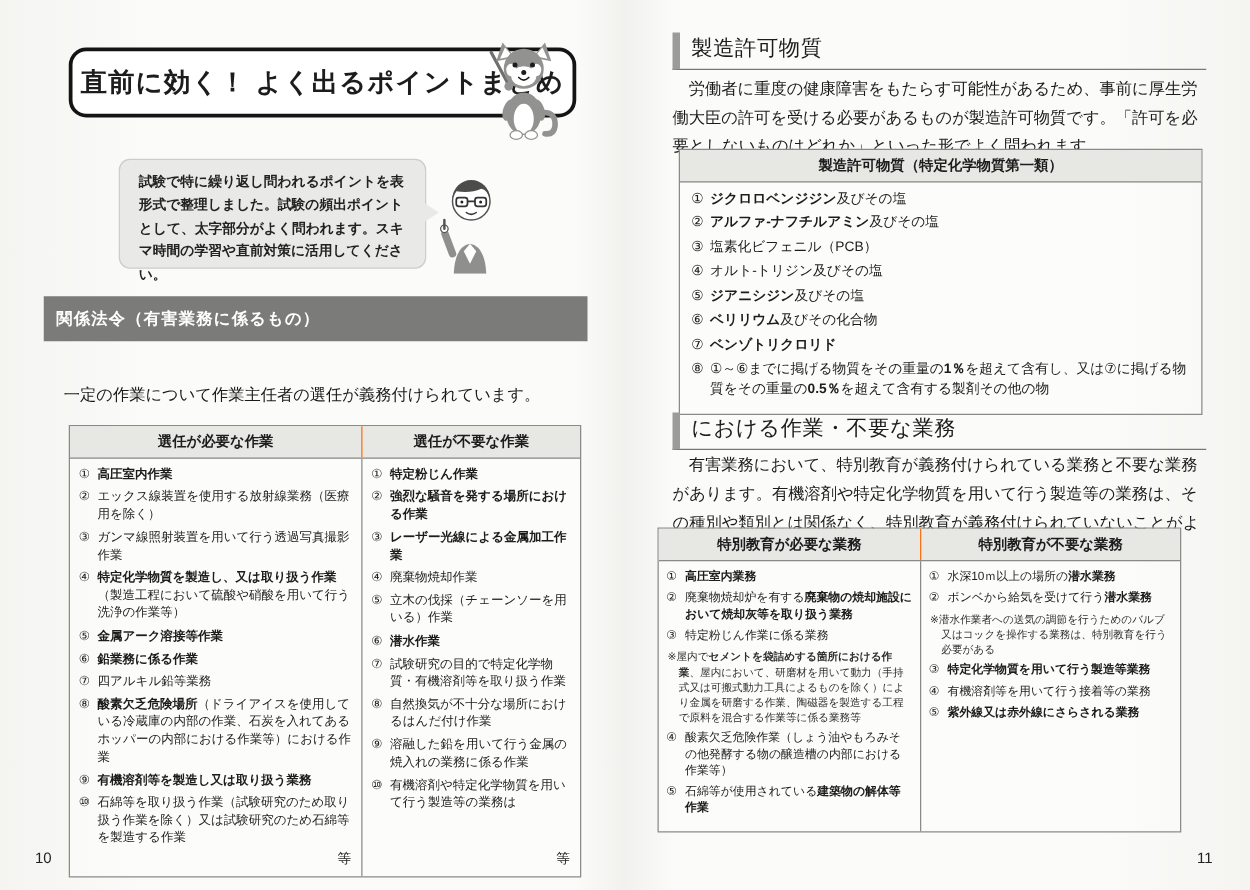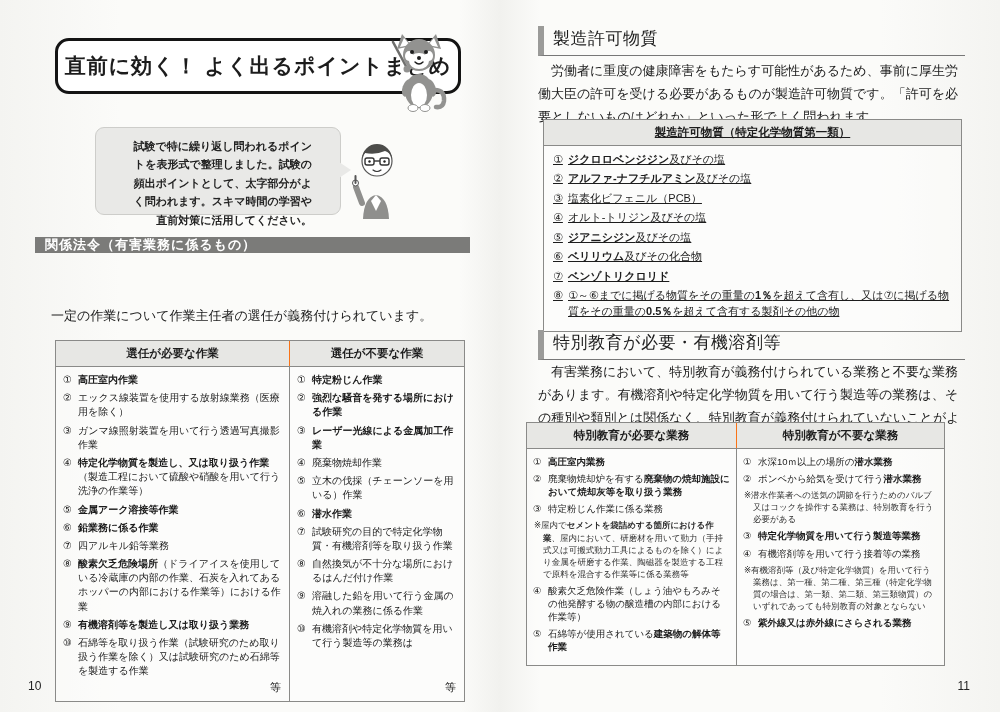--- a/index.html
+++ b/index.html
@@ -17,33 +17,33 @@
     border:3.5px solid #141414; border-radius:14px; background:#fff;
     display:flex; align-items:center; justify-content:center;
     font-size:21px; font-weight:900; letter-spacing:1px;
   }
   .dog{position:absolute; left:385px; top:30px;}
 
   
   .speech-bubble{
     position:absolute; left:95px; top:127px; width:246px; height:88px;
     background:#e9e9e7; border:1px solid #cdcdca; border-radius:9px;
-    padding:9px 28px; box-sizing:border-box;
-    font-size:11px; font-weight:600; line-height:1.68; color:#222;text-align:right;
+    padding:9px 15px; box-sizing:border-box;
+    font-size:11px; font-weight:600; line-height:1.68; color:#222;
   }
   .bubble-tail{
     position:absolute; right:-11px; top:34px; width:0; height:0;
     border-top:8px solid transparent; border-bottom:8px solid transparent;
     border-left:12px solid #e9e9e7;
   }
   .teacher{position:absolute; left:349px; top:131px;}
 
   
   .category-band{
-    position:absolute; left:35px; top:237px; width:415px; height:16px;
+    position:absolute; left:35px; top:237px; width:415px; height:36px;
     background:#7b7b79; color:#fff; font-size:13px; font-weight:700;
     letter-spacing:1px; padding:0 10px; display:flex; align-items:center;
   }
   .sec-heading{
     position:absolute; margin:0; font-size:17px; font-weight:400; letter-spacing:0.5px;
     padding:1px 0 5px 9px; border-left:6px solid #9b9b99; border-bottom:1.5px solid #777;
     box-sizing:border-box;
   }
   .h-sanin{left:35px; top:274px; width:452px;}
   .h-seizou{left:38px; top:26px; width:427px;}
@@ -68,21 +68,21 @@
   .td{position:relative; padding:6px 7px 18px 7px; box-sizing:border-box;}
   .td + .td{border-left:1px solid #8a8a88;}
 
   .tbl-sanin{left:55px; top:340px; width:410px;}
   .tbl-sanin .tbl-head,.tbl-sanin .tbl-body{grid-template-columns:233px 1fr;}
   .tbl-sanin .td{font-size:10px; line-height:1.42;}
   .tbl-sanin .tbl-body{min-height:306px;}
   .tbl-sanin .li{margin-bottom:4px;}
 
   .tbl-seizou{left:43px; top:119px; width:419px;}
-  .tbl-seizou .tbl-head,.tbl-seizou .tbl-body{grid-template-columns:1fr;text-decoration:underline;}
+  .tbl-seizou .tbl-head,.tbl-seizou .tbl-body{grid-template-columns:1fr;}
   .tbl-seizou .td{font-size:11px; line-height:1.45; padding:6px 9px 8px 9px;}
   .tbl-seizou .li{margin-bottom:3.5px;}
 
   .tbl-tokubetsu{left:26px; top:422px; width:419px;}
   .tbl-tokubetsu .tbl-head,.tbl-tokubetsu .tbl-body{grid-template-columns:209px 1fr;}
   .tbl-tokubetsu .td{font-size:9.5px; line-height:1.38; padding:6px 6px 8px 6px;}
   .tbl-tokubetsu .tbl-body{min-height:212px;}
   .tbl-tokubetsu .li{margin-bottom:4px;}
 
   .li{display:flex;}
@@ -296,21 +296,21 @@
               <span class="txt"><b>ベンゾトリクロリド</b></span>
             </div>
             <div class="li">
               <span class="num">⑧</span>
               <span class="txt"><span>①～⑥までに掲げる物質をその重量の</span><b>1％</b><span>を超えて含有し、又は⑦に掲げる物質をその重量の</span><b>0.5％</b><span>を超えて含有する製剤その他の物</span></span>
             </div>
           </div>
       </div>
     </div>
 
-    <h2 class="sec-heading h-tokubetsu">特別教育が必要・有機溶剤等</h2>
+    <h2 class="sec-heading h-tokubetsu">における作業・不要な業務</h2>
     <p class="serif para2">有害業務において、特別教育が義務付けられている業務と不要な業務があります。有機溶剤や特定化学物質を用いて行う製造等の業務は、その種別や類別とは関係なく、特別教育が義務付けられていないことがよく問われます。</p>
 
     <div class="tbl tbl-tokubetsu">
       <div class="tbl-head">
         <div class="th">特別教育が必要な業務</div>
         <div class="th">特別教育が不要な業務</div>
       </div>
       <div class="tbl-body">
         <div class="td">
             <div class="li">
@@ -346,21 +346,20 @@
             </div>
             <div class="note"><span>※潜水作業者への送気の調節を行うためのバルブ又はコックを操作する業務は、特別教育を行う必要がある</span></div>
             <div class="li">
               <span class="num">③</span>
               <span class="txt"><b>特定化学物質を用いて行う製造等業務</b></span>
             </div>
             <div class="li">
               <span class="num">④</span>
               <span class="txt"><span>有機溶剤等を用いて行う接着等の業務</span></span>
             </div>
-            <div class="note"><span>※有機溶剤等（及び特定化学物質）を用いて行う業務は、第一種、第二種、第三種（特定化学物質の場合は、第一類、第二類、第三類物質）のいずれであっても特別教育の対象とならない</span></div>
             <div class="li">
               <span class="num">⑤</span>
               <span class="txt"><b>紫外線又は赤外線にさらされる業務</b></span>
             </div>
           </div>
       </div>
     </div>
 
     <div class="pagenum pn-right">11</div>
   </div>

